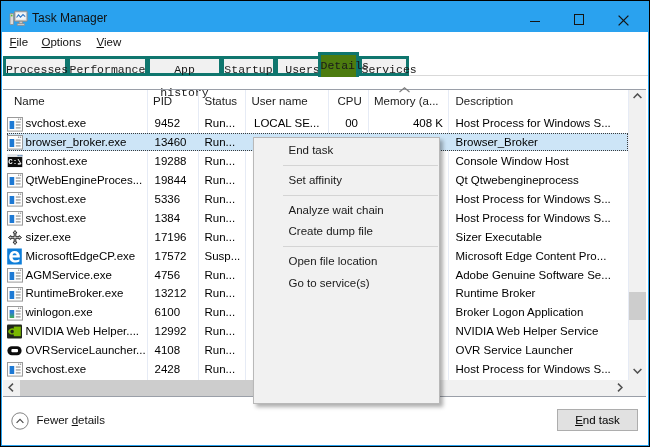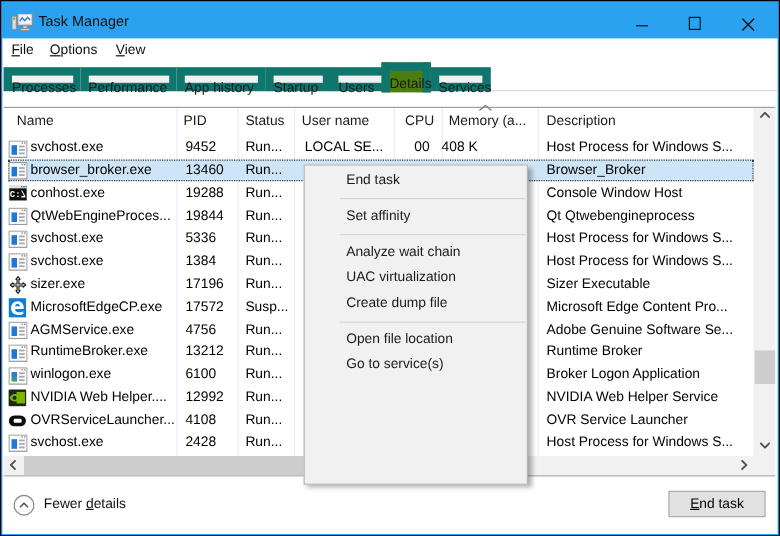--- a/index.html
+++ b/index.html
@@ -1,20 +1,20 @@
 <!DOCTYPE html>
 <html><head><meta charset="utf-8">
 <style>
 html,body{margin:0;padding:0;}
 body{width:650px;height:447px;position:relative;background:#000;font-family:"Liberation Sans",sans-serif;overflow:hidden;}
 .abs{position:absolute;}
 .frame{position:absolute;left:1px;top:1px;right:1px;bottom:1px;background:#2aa2ef;}
 .content{position:absolute;left:2px;top:32px;right:2px;bottom:2px;background:#fff;}
 .t12{font-size:11.5px;color:#101010;white-space:nowrap;}
-.tab{position:absolute;background:#f1f1f1;border:7px solid #0f766e;box-sizing:border-box;text-align:left;font-size:11.5px;color:#1a1a1a;}
+.tab{position:absolute;background:#f1f1f1;border:3px solid #0f766e;box-sizing:border-box;text-align:center;font-size:11.5px;color:#1a1a1a;font-family:Liberation Mono, monospace;}
 .colsep{position:absolute;width:1px;background:#e6ebf5;}
 .row-txt{position:absolute;font-size:11.5px;color:#000;white-space:nowrap;line-height:19px;}
 .mi{height:21.7px;line-height:21.7px;padding-left:34.5px;font-size:11.5px;color:#1a1a1a;position:relative;}
 .msep{height:1px;background:#d4d4d4;margin:3.5px 1.5px 3.5px 28.5px;}
 </style></head><body>
 <div class="frame"></div>
 <div class="content"></div>
 
 <svg class="abs" style="left:9px;top:9px" width="19" height="19" viewBox="0 0 19 19">
 <rect x="1" y="4.5" width="3.6" height="11" rx="0.5" fill="#dcdcdc" stroke="#8a8a8a" stroke-width="0.8"></rect>
@@ -225,21 +225,21 @@
 <rect x="8.8" y="4.3" width="4.8" height="1.5" fill="#a9a9a9"></rect>
 <rect x="8.8" y="7.2" width="4.8" height="1.5" fill="#a9a9a9"></rect>
 <rect x="8.8" y="10.1" width="4.8" height="1.5" fill="#a9a9a9"></rect>
 </svg>
 <div class="row-txt" style="left:25.5px;top:360.0px">svchost.exe</div>
 <div class="row-txt" style="left:154.5px;top:360.0px">2428</div>
 <div class="row-txt" style="left:204.5px;top:360.0px">Run...</div>
 <div class="row-txt" style="left:455.5px;top:360.0px">Host Process for Windows S...</div>
 <div class="row-txt" style="left:254px;top:114.3px">LOCAL SE...</div>
 <div class="row-txt" style="left:328px;top:114.3px;width:30px;text-align:right">00</div>
-<div class="row-txt" style="left:368px;top:114.3px;width:75px;text-align:left">408 K</div>
+<div class="row-txt" style="left:368px;top:114.3px;width:75px;text-align:right">408 K</div>
 <div class="abs" style="left:629px;top:90px;width:16.5px;height:289.5px;background:#f1f1f1"></div>
 <div class="abs" style="left:629px;top:292px;width:16.5px;height:27.5px;background:#cdcdcd"></div>
 <svg class="abs" style="left:633px;top:93px" width="9" height="6" viewBox="0 0 9 6">
     <polyline points="0.6,5 4.5,1 8.4,5" fill="none" stroke="#4f4f4f" stroke-width="1.5"></polyline>
   </svg>
 <svg class="abs" style="left:633px;top:368px" width="9" height="6" viewBox="0 0 9 6">
     <polyline points="0.6,1 4.5,5 8.4,1" fill="none" stroke="#4f4f4f" stroke-width="1.5"></polyline>
   </svg>
 <div class="abs" style="left:3px;top:379.5px;width:643px;height:16px;background:#f1f1f1"></div>
 <div class="abs" style="left:20px;top:379.5px;width:236px;height:16px;background:#cdcdcd"></div>
@@ -254,17 +254,16 @@
 <polyline points="5.6,10.8 9,7.4 12.4,10.8" fill="none" stroke="#4a4a4a" stroke-width="1.2"></polyline>
   </svg>
 <div class="abs t12" style="left:36.5px;top:414px">Fewer <u>d</u>etails</div>
 <div class="abs" style="left:557px;top:409px;width:81px;height:21.5px;background:#e1e1e1;border:1px solid #adadad;box-sizing:border-box;text-align:center;font-size:11.5px;color:#000;line-height:20px"><u>E</u>nd task</div>
 <div class="abs" style="left:253px;top:137px;width:187px;height:266.5px;background:#f1f1f1;border:1px solid #b8b8b8;box-sizing:border-box;box-shadow:3px 3px 4px rgba(0,0,0,0.32);z-index:10;padding-top:2.2px">
 <div class="mi">End task</div>
 <div class="msep"></div>
 <div class="mi">Set affinity</div>
 <div class="msep"></div>
 <div class="mi">Analyze wait chain</div>
-<div class="mi">UAC virtualization</div>
 <div class="mi">Create dump file</div>
 <div class="msep"></div>
 <div class="mi">Open file location</div>
 <div class="mi">Go to service(s)</div>
 </div>
 </body></html>

